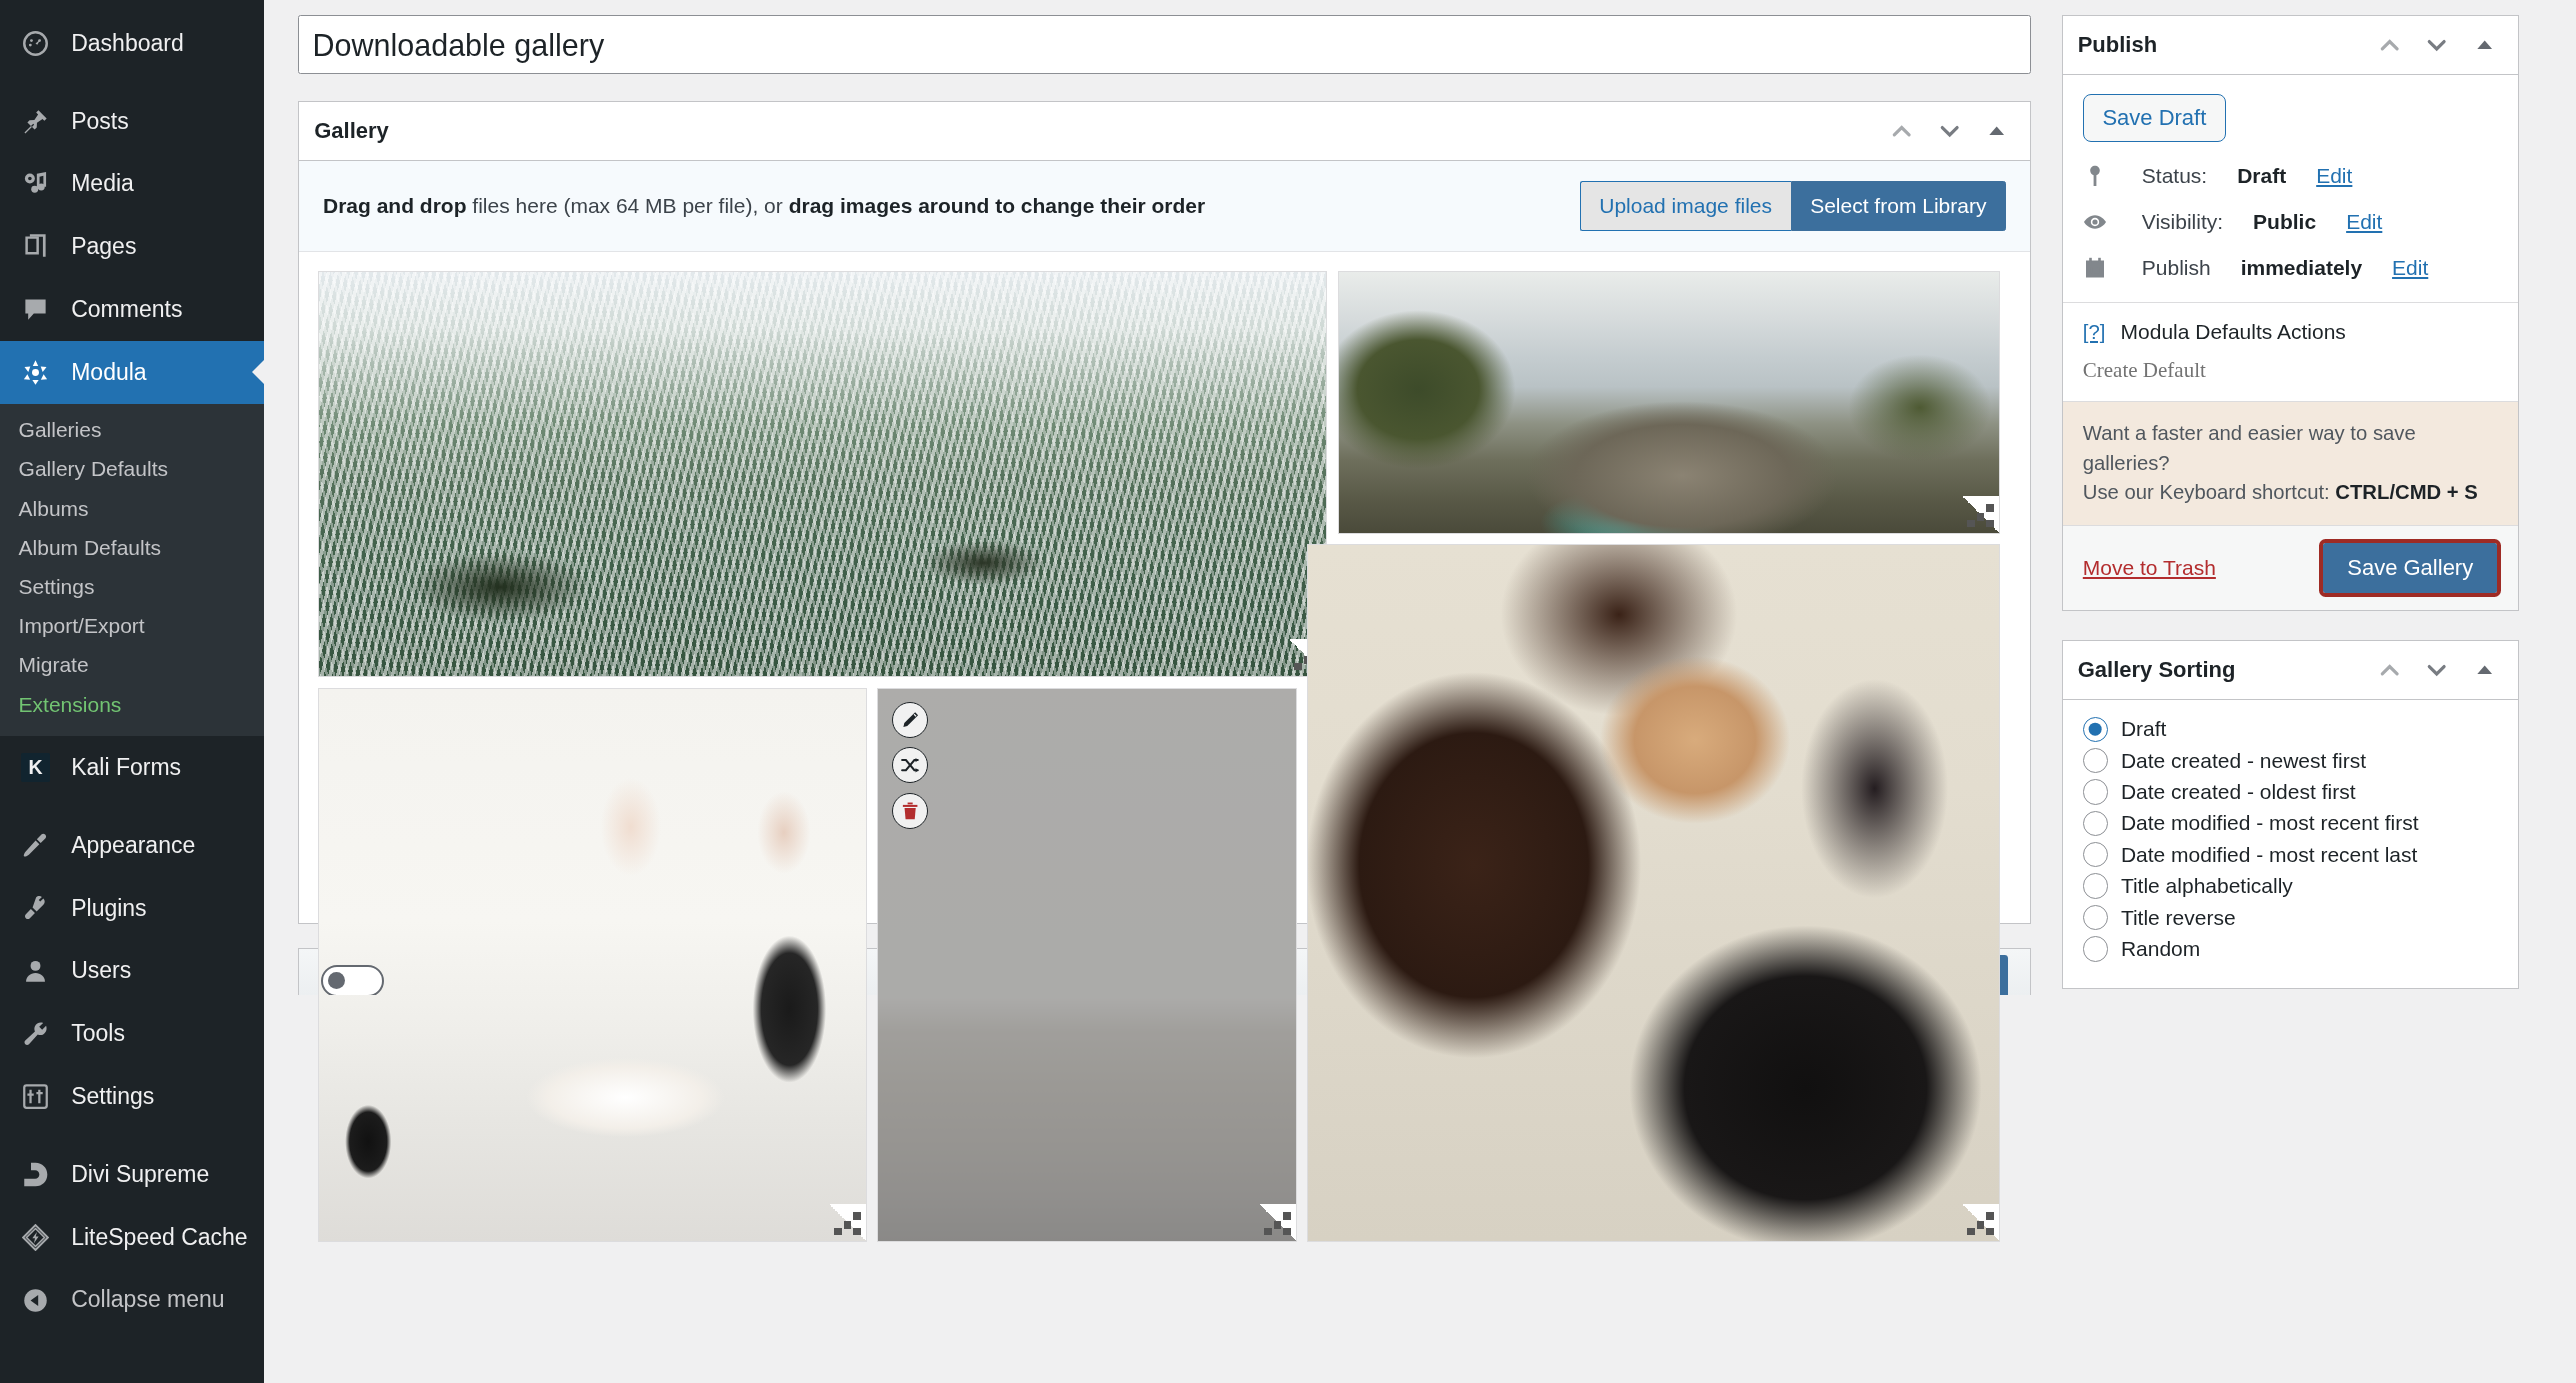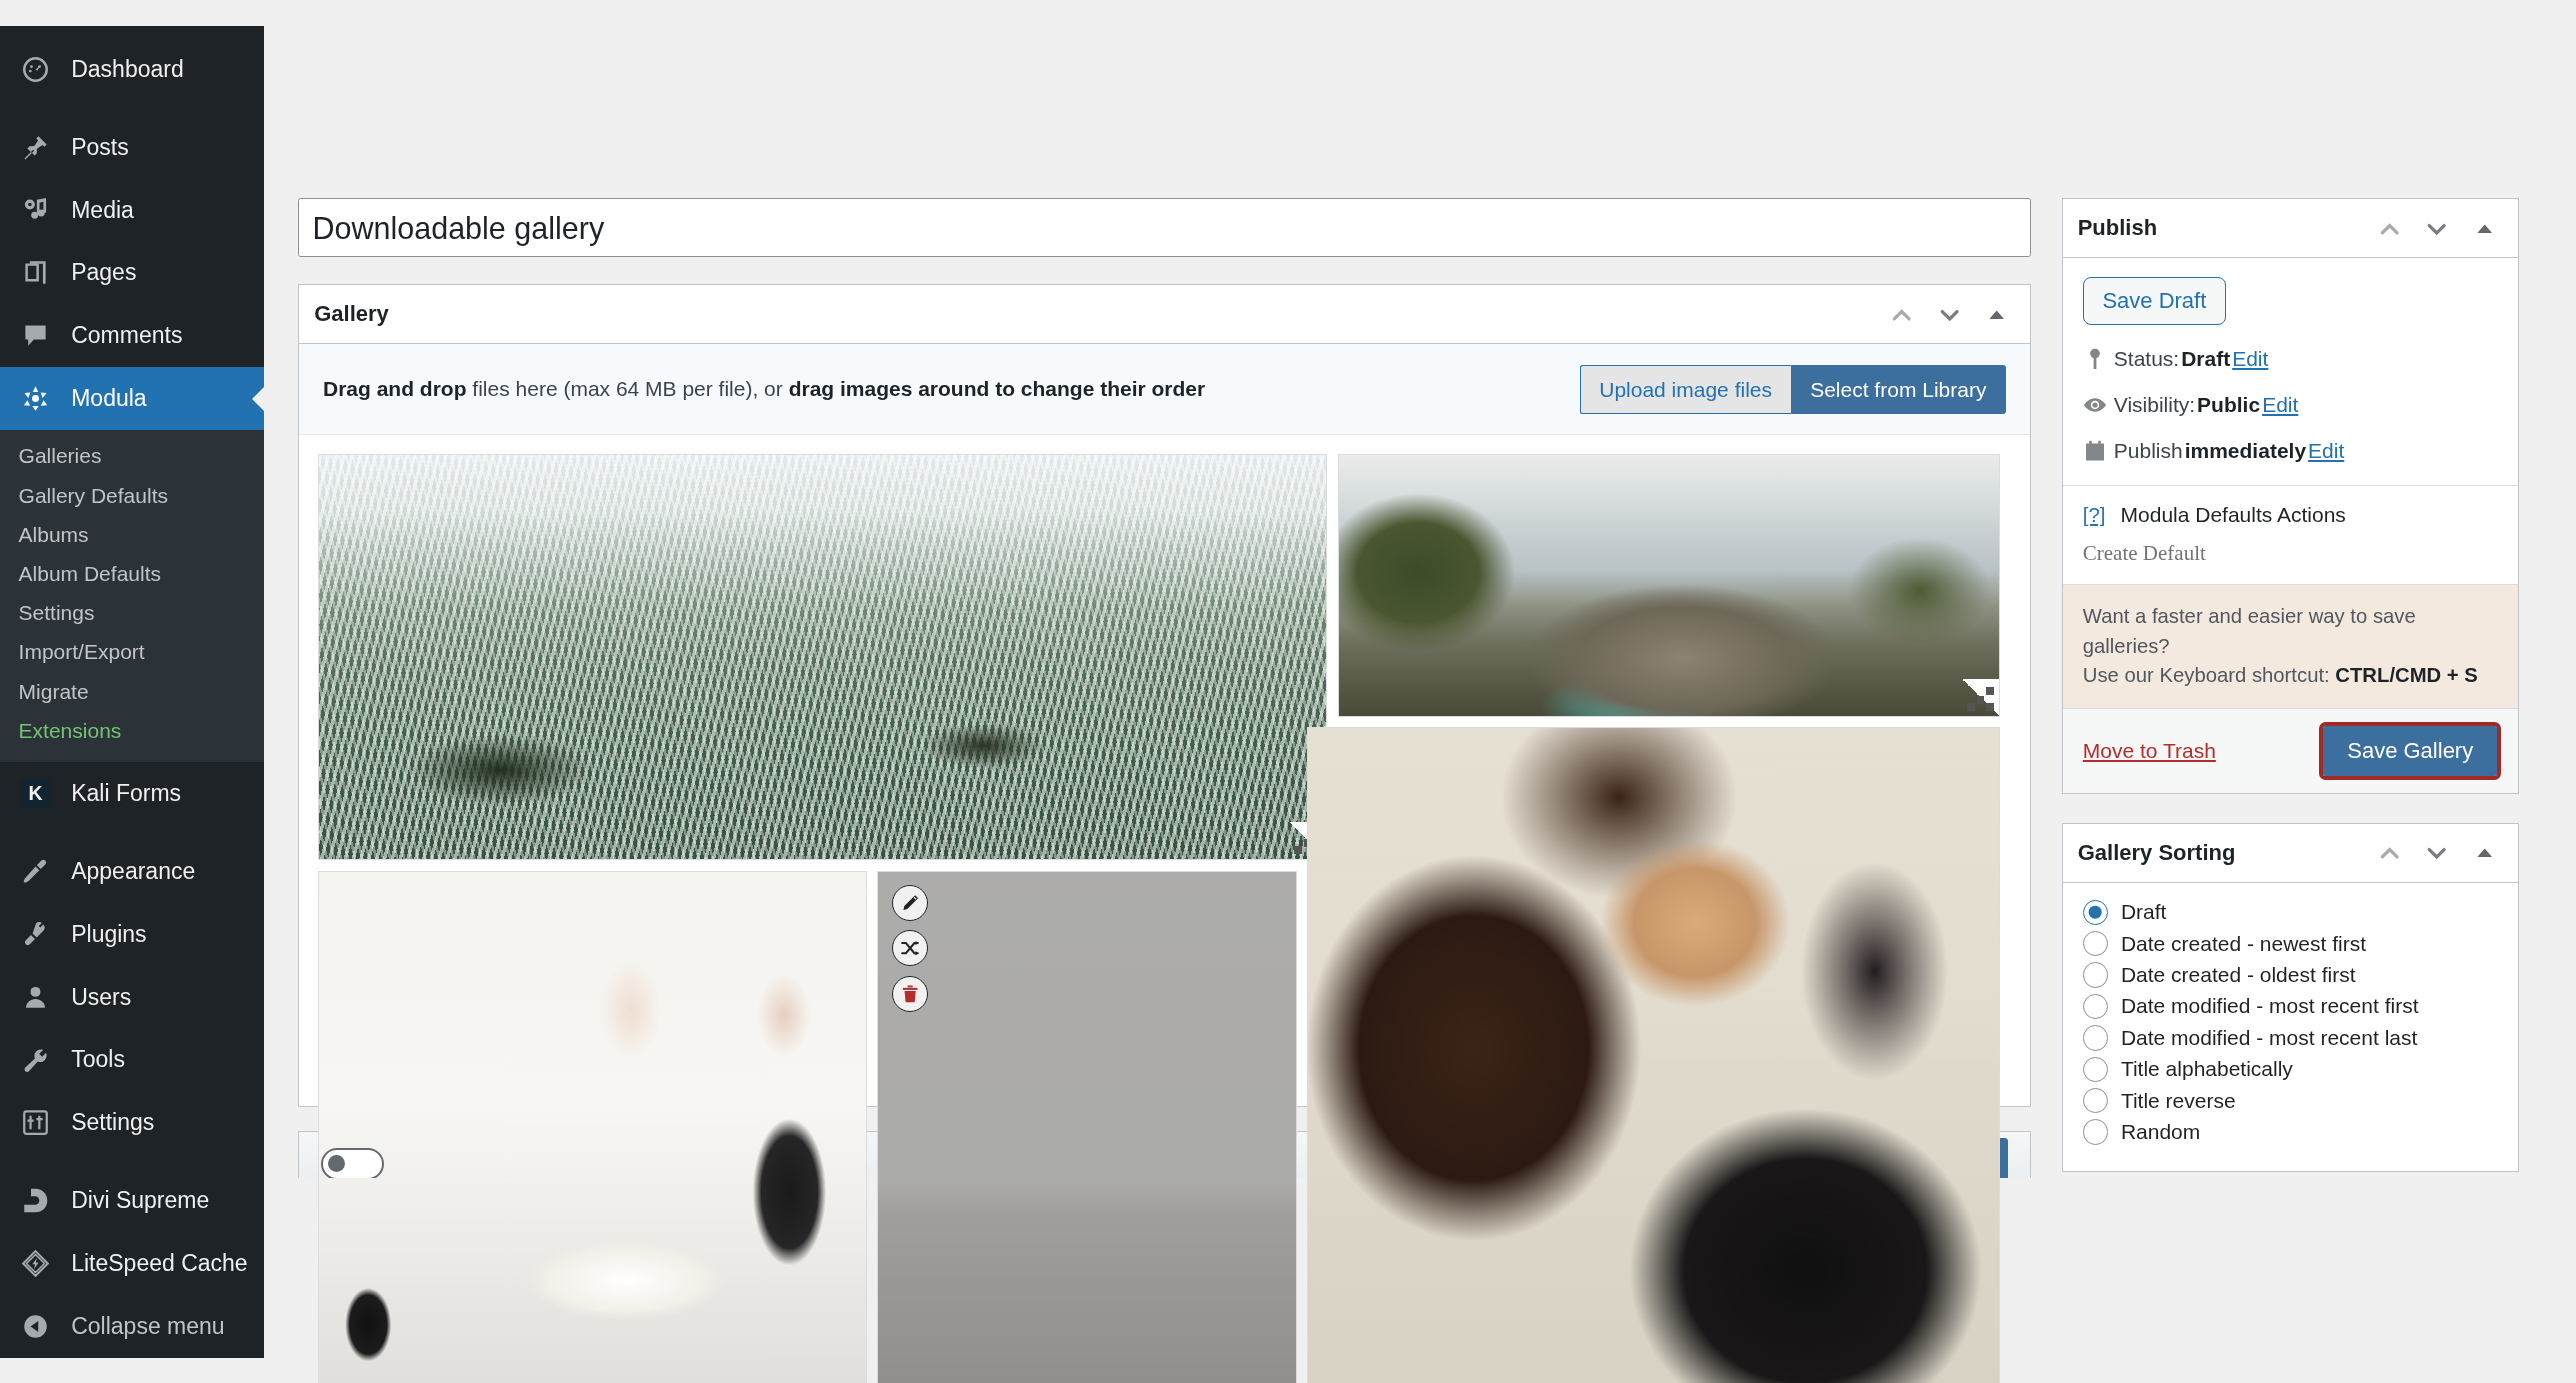--- a/index.html
+++ b/index.html
@@ -5,21 +5,21 @@
   * { box-sizing: border-box; }
   html, body {
     margin: 0; padding: 0;
     width: 2576px; height: 1384px;
     overflow: hidden;
     background: #f0f0f1;
     font-family: "Liberation Sans", sans-serif;
   }
 
   
-  #app { display: flex; width: 2576px; height: 1384px; align-items: center; }
+  #app { display: flex; width: 2576px; height: 1384px; }
 
   
   #sidebar {
     width: 264px; min-width: 264px; background: #1d2327;
     color: #f0f0f1; padding-top: 12px; position: relative;
   }
   .menu-item {
     display: flex; align-items: center; gap: 18.6px;
     padding: 14.4px 0 14.4px 18.6px; font-size: 23px; color: #f0f0f1;
     line-height: 1.2; position: relative; cursor: pointer;
@@ -163,21 +163,21 @@
 
   
   .side-panel { background: #fff; border: 0.8px solid #c3c4c7; margin-bottom: 29px; }
   .sp-body { padding: 18.6px 20.3px 22px 20.3px; }
   .save-draft {
     display: inline-block; background: #f6f7f7; color: #2271b1;
     border: 0.8px solid #2271b1; border-radius: 8px;
     font-size: 22px; padding: 10.2px 18.6px; cursor: pointer;
   }
   .misc-row {
-    display: flex; align-items: center; gap: 2px;
+    display: flex; align-items: center; gap: 30px;
     margin-top: 22px; font-size: 21px; color: #3c434a;
   }
   .misc-row .mr-ico { width: 29px; min-width: 29px; color: #82878c; display:flex; }
   .misc-row .mr-ico svg { width: 24px; height: 24px; fill: currentColor; }
   .misc-row b { color: #1d2327; }
   .lnk { color: #2271b1; text-decoration: underline; cursor: pointer; }
   .lnk-plain { color: #737373; cursor: pointer; font-family: Liberation Serif, serif; }
   .q-ico {
     color: #2271b1; text-decoration: underline; font-size: 20.3px; cursor: pointer;
   }

